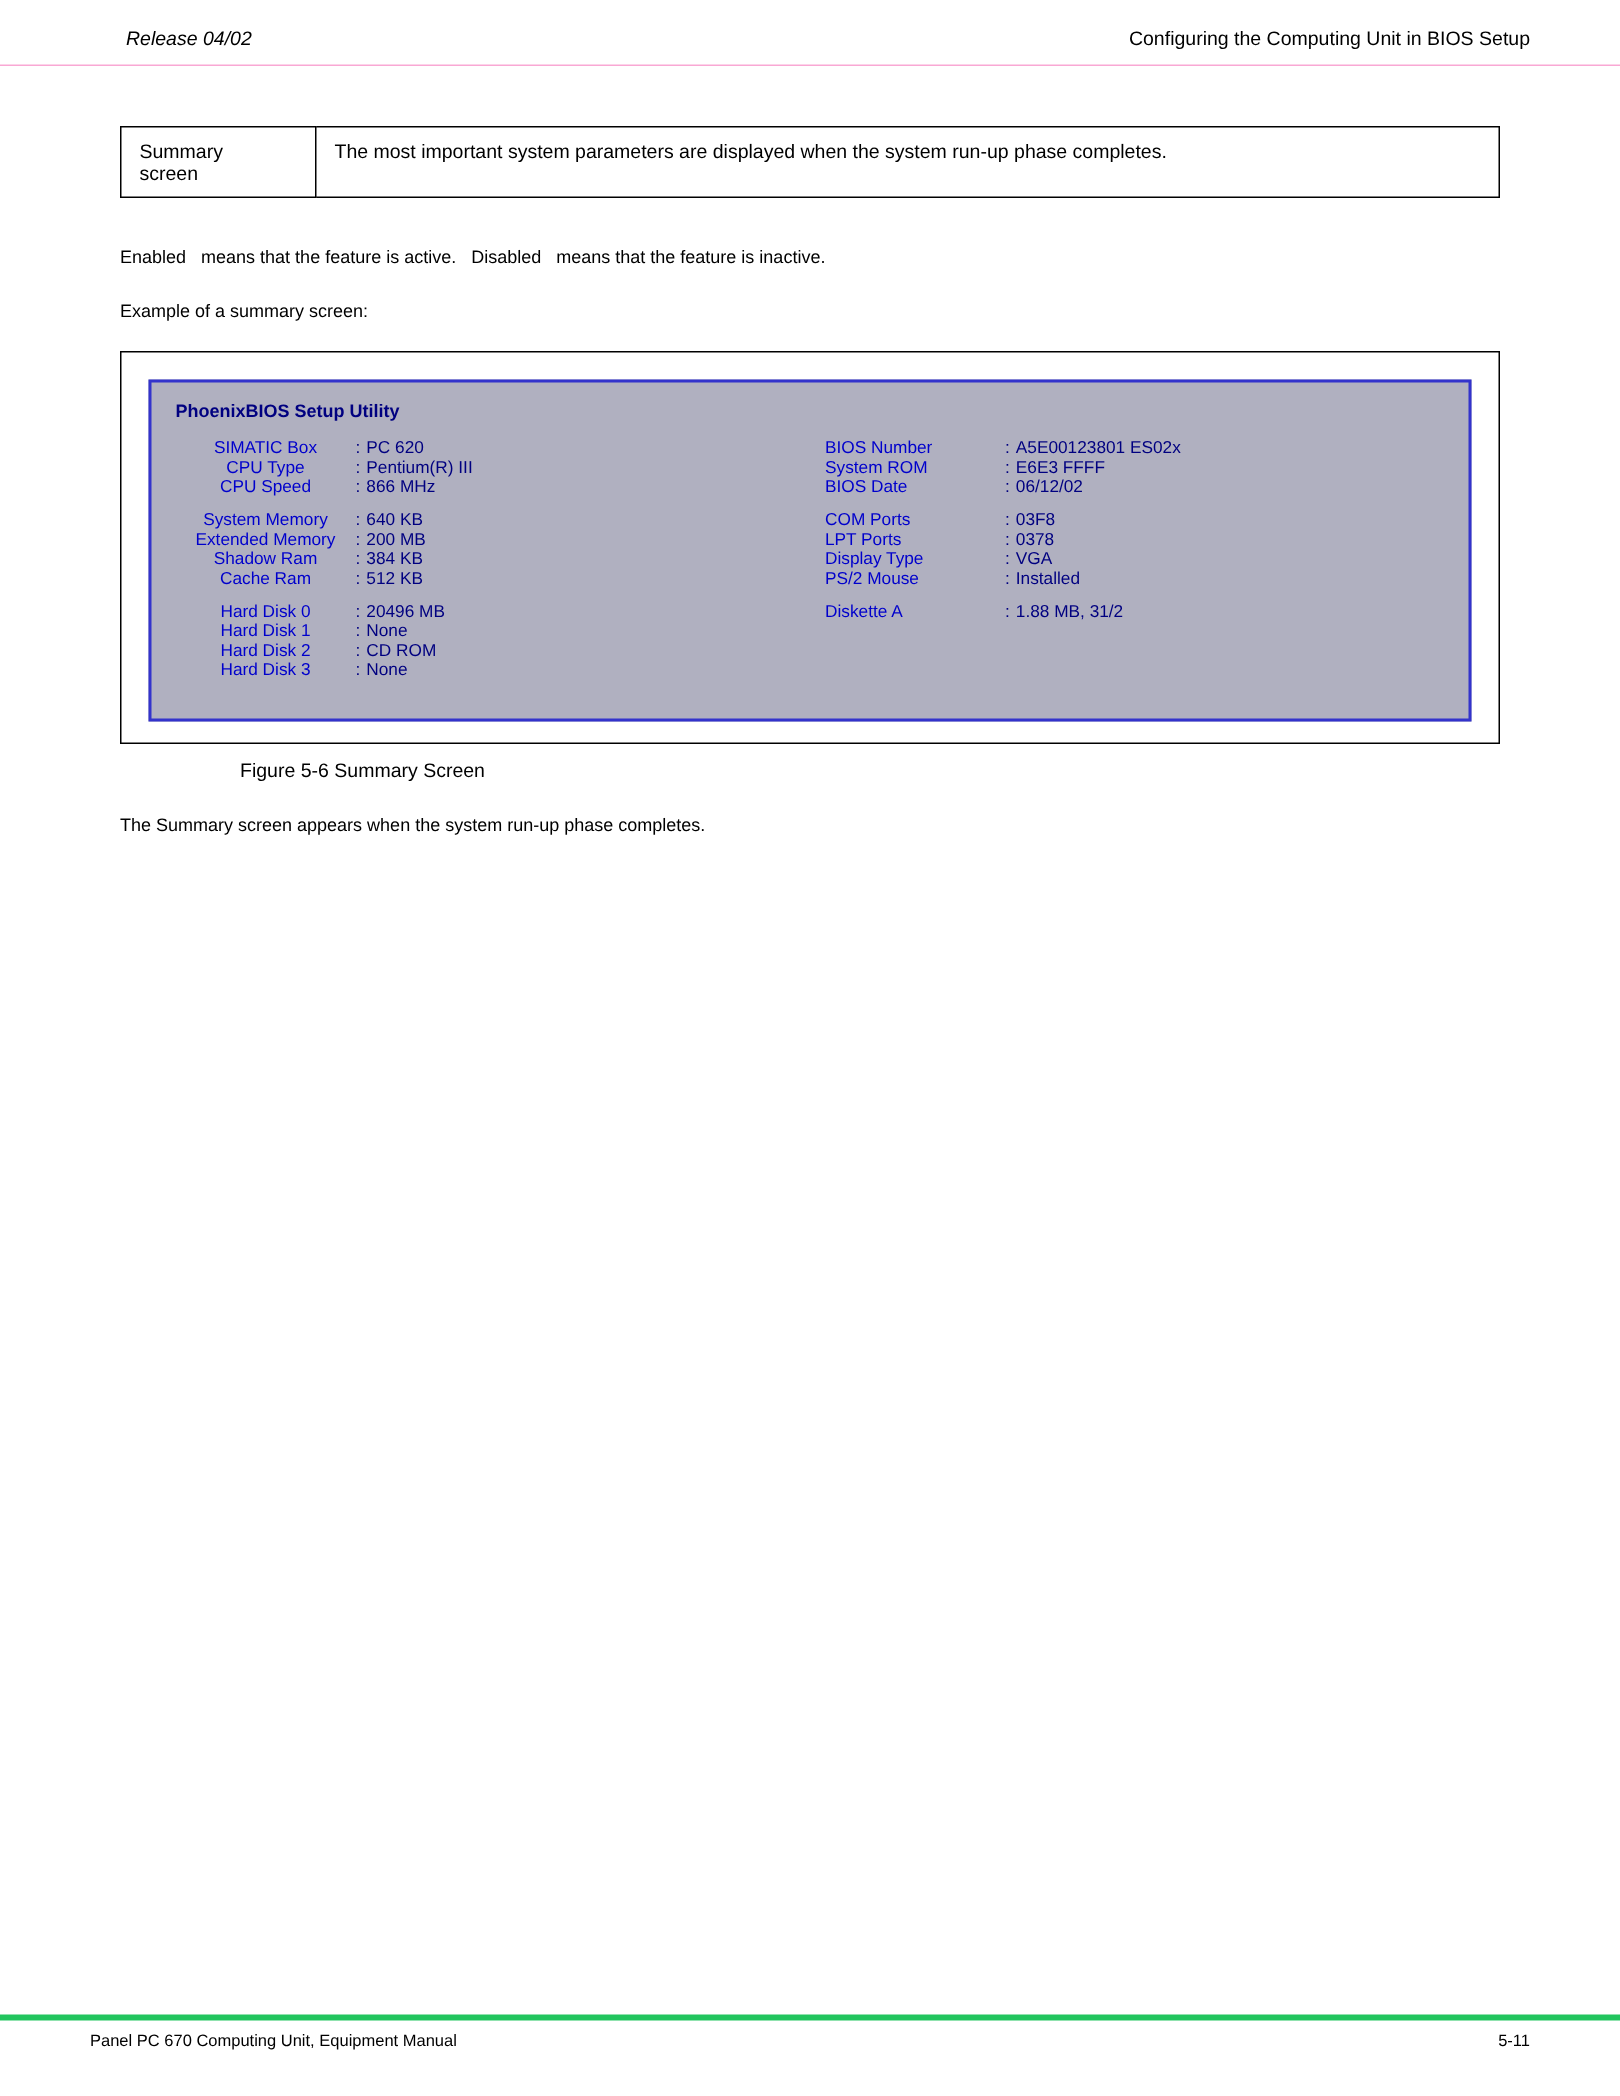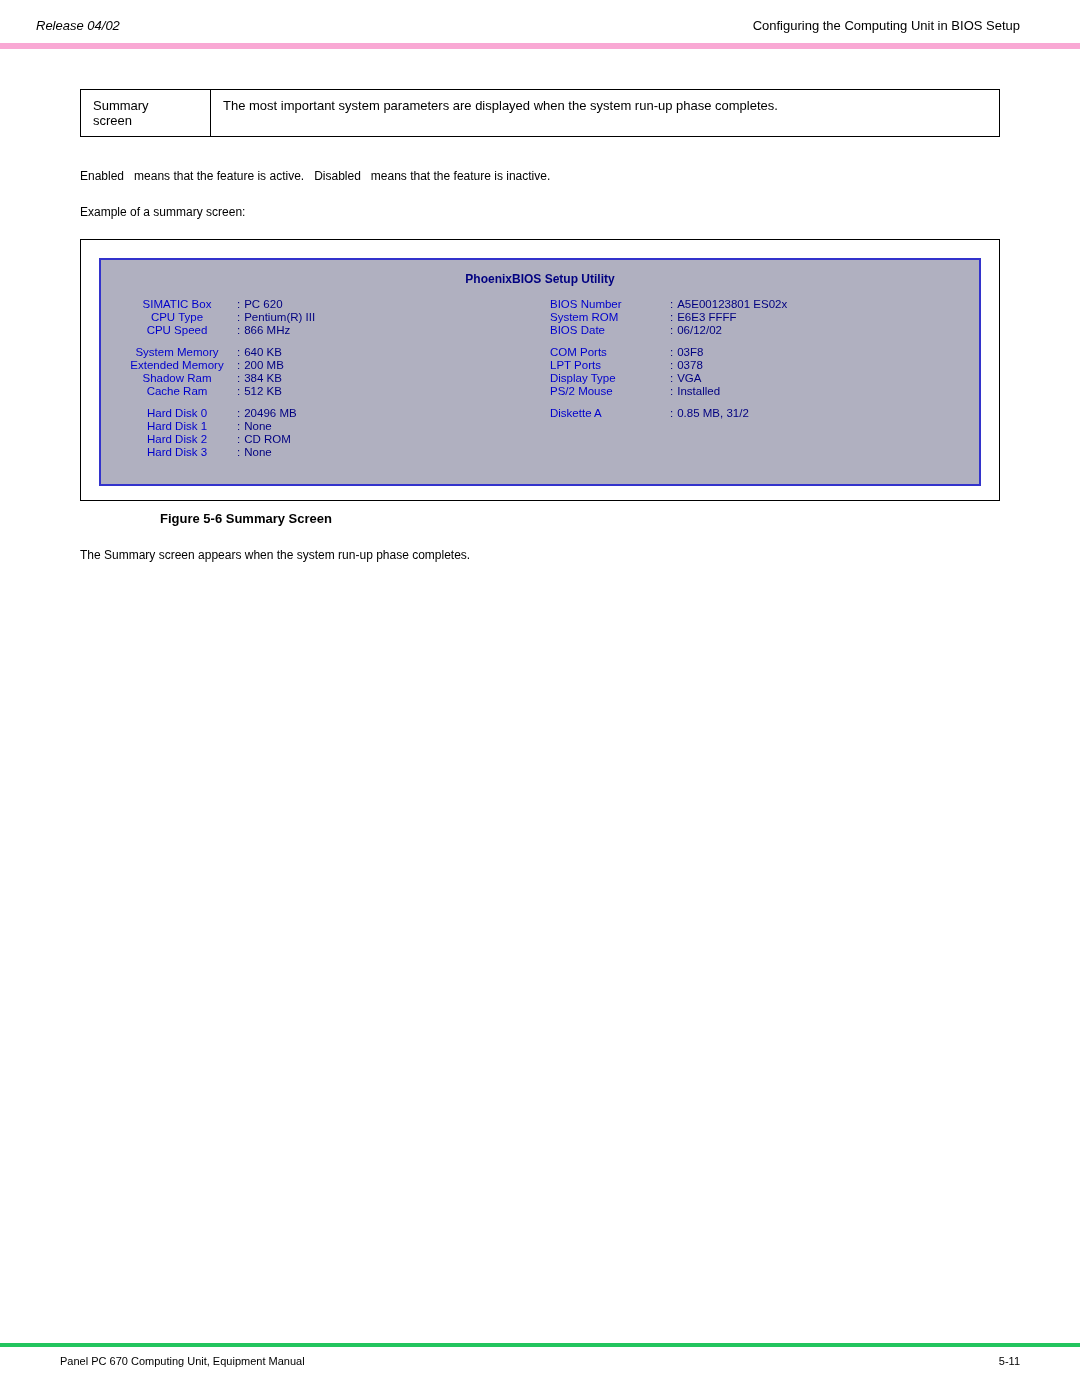--- a/index.html
+++ b/index.html
@@ -11,22 +11,22 @@
       font-size: 14px;
       color: #000000;
       position: relative;
     }
 
     
     .page-header {
       display: flex;
       justify-content: space-between;
       align-items: center;
-      padding: 18px 60px 10px 36px;
-      border-bottom: 6px solid #f9a8d4;
+      padding: 18px 60px 10px 84px;
+      border-bottom: 1px solid #f9a8d4;
       text-align: right;
     }
     .header-left {
       font-style: italic;
       font-size: 13px;
     }
     .header-right {
       font-size: 13px;
     }
 
@@ -65,21 +65,20 @@
       padding: 18px 18px 14px 18px;
       margin-bottom: 10px;
       margin-top: 10px;
     }
     .bios-inner-box {
       background: #b0b0c0;
       border: 2px solid #3333cc;
       padding: 12px 16px 16px 16px;
     }
     .bios-title-bar {
-      text-align: center;
       color: #000080;
       font-size: 12px;
       font-weight: bold;
       margin-bottom: 12px;
       font-family: Arial, sans-serif;
     }
     .bios-content {
       display: flex;
       gap: 0;
     }
@@ -115,21 +114,20 @@
       margin-right: 4px;
       font-size: 11.5px;
     }
 
     
     .figure-caption {
       font-size: 13px;
       margin-top: 8px;
       margin-bottom: 20px;
       padding-left: 80px;
-      font-weight: bold;
     }
 
     
     .page-footer {
       position: absolute;
       bottom: 30px;
       left: 0;
       right: 0;
       display: flex;
       justify-content: space-between;
@@ -279,21 +277,21 @@
               <span class="bios-label">PS/2 Mouse</span>
               <span class="bios-colon">:</span>
               <span class="bios-value">Installed</span>
             </div>
           </div>
 
           <div class="bios-section">
             <div class="bios-row">
               <span class="bios-label">Diskette A</span>
               <span class="bios-colon">:</span>
-              <span class="bios-value">0.85 MB, 31/2</span>
+              <span class="bios-value">1.88 MB, 31/2</span>
             </div>
           </div>
 
         </div>
       </div>
     </div>
   </div>
 
   <div class="figure-caption">Figure 5-6      Summary Screen</div>
 

